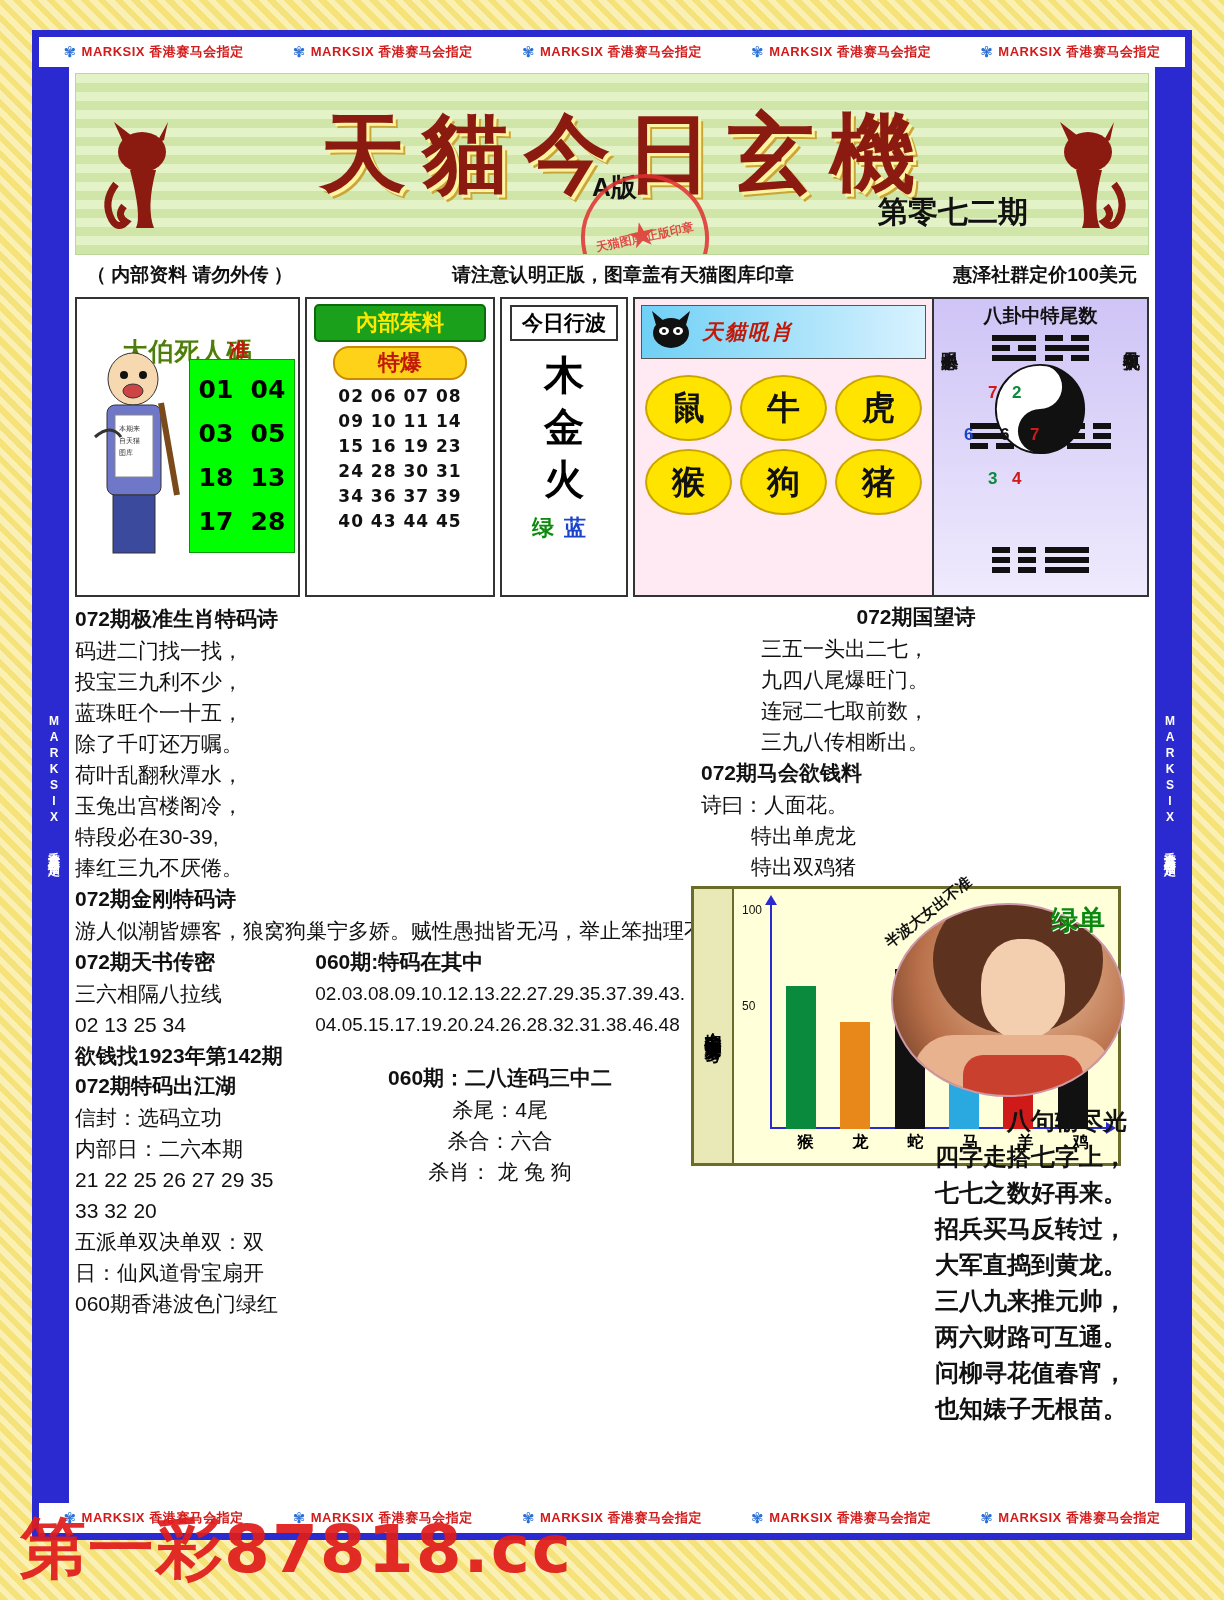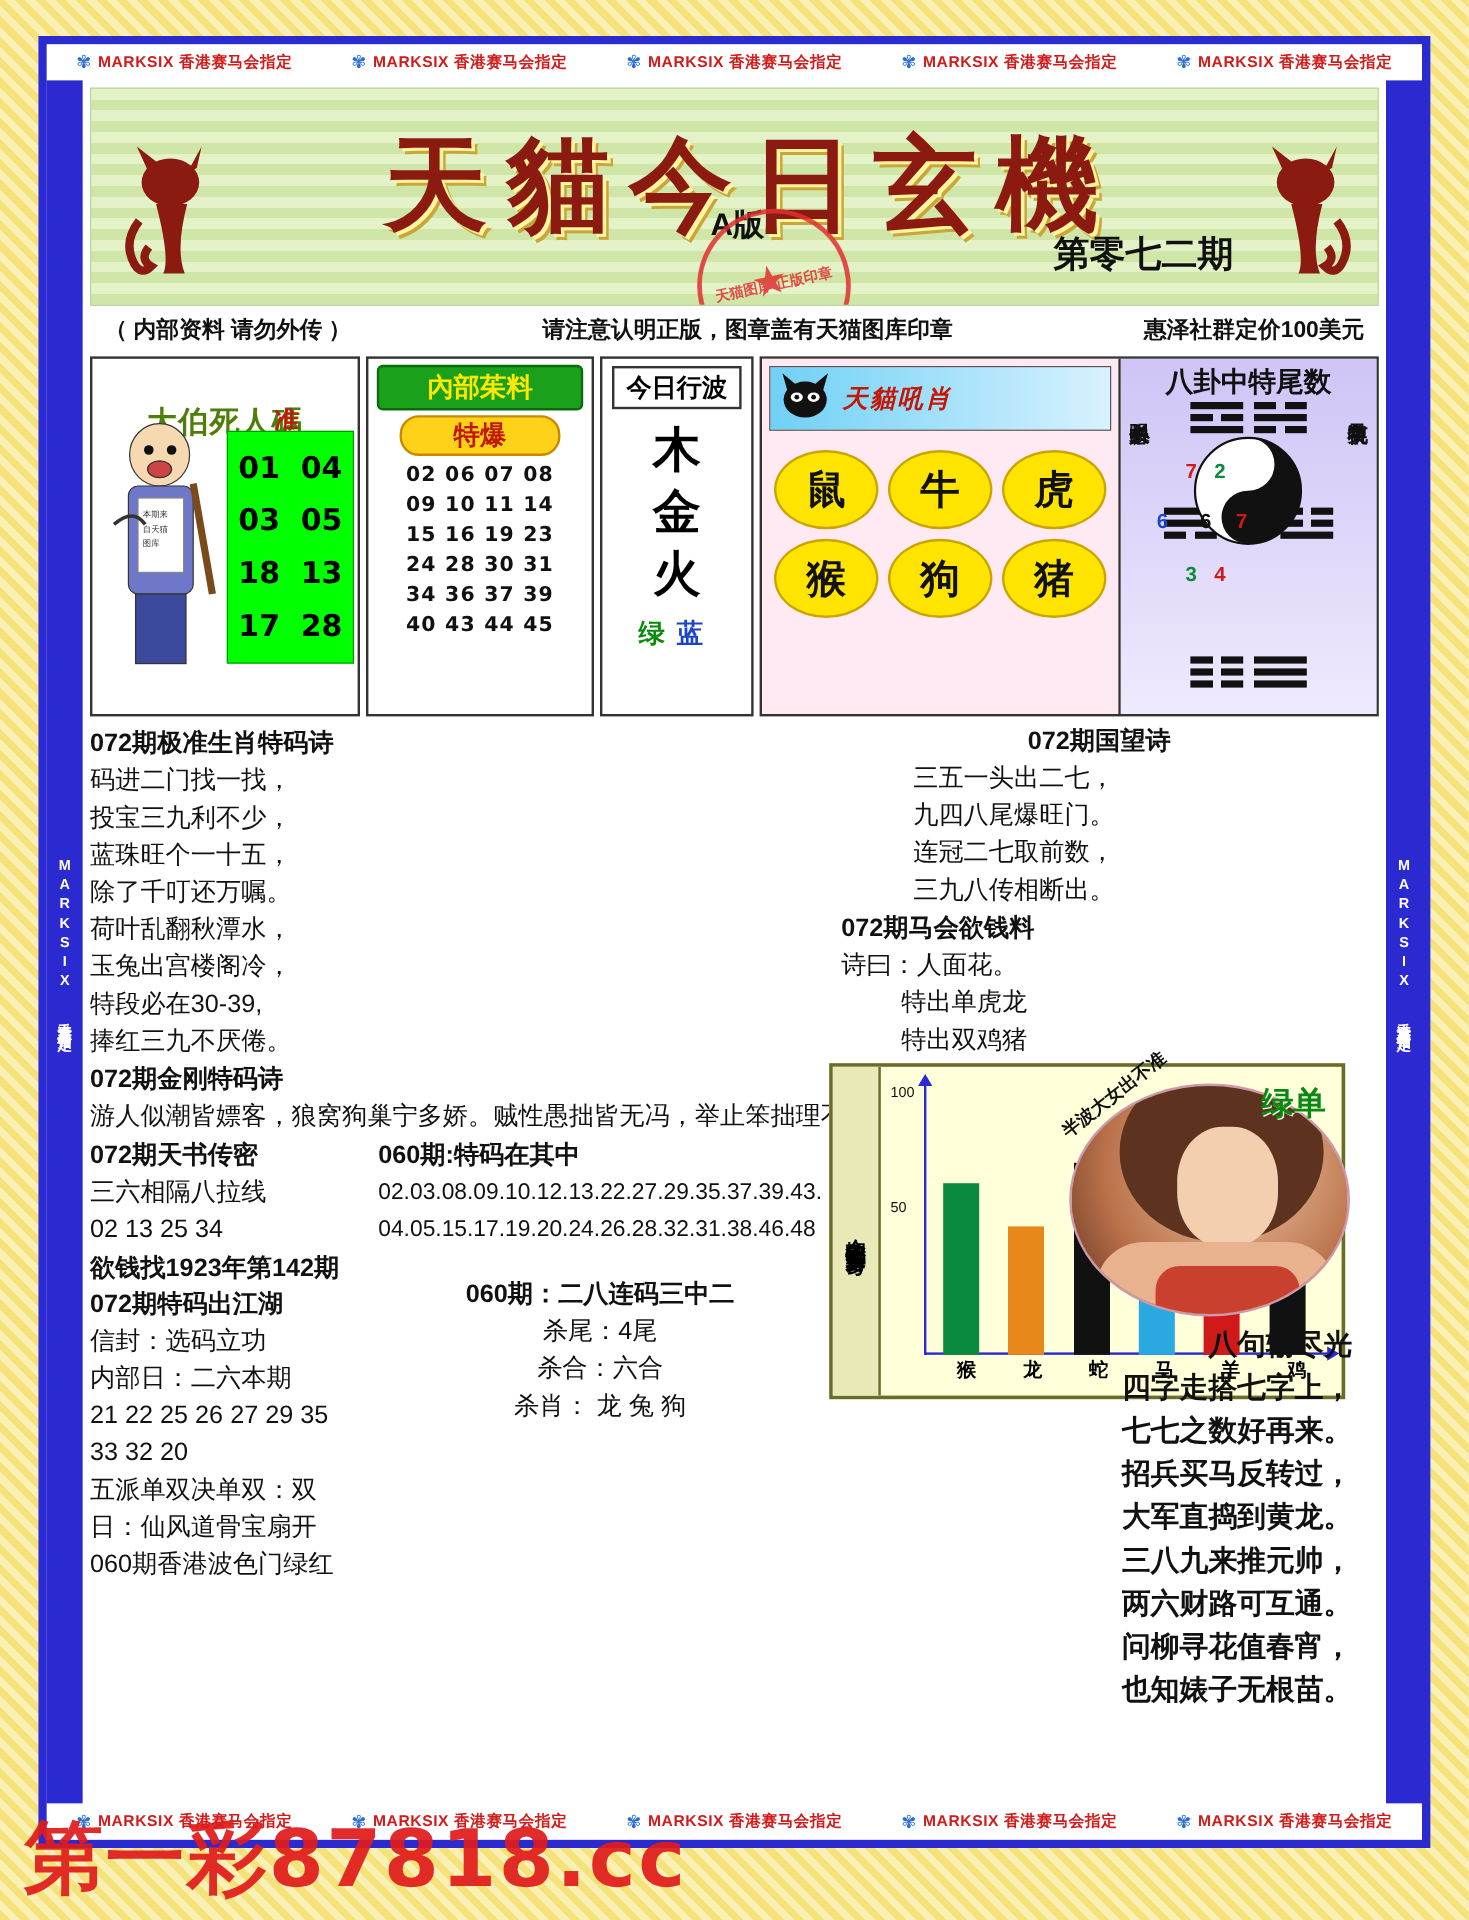--- a/index.html
+++ b/index.html
@@ -121,21 +121,21 @@
   }
   .hou-cat{width:46px;height:46px;}
   .hou-banner-text{color:#c21807;font-size:21px;font-weight:bold;font-family:"DejaVu Serif",serif;letter-spacing:2px;font-style:italic;}
   .zodiac-grid{display:grid;grid-template-columns:repeat(3,1fr);gap:8px;padding:10px 10px 0;}
   .zod{
     height:62px;background:#ffe400;border:2px solid #caa400;border-radius:50%/50%;
     display:flex;align-items:center;justify-content:center;font-size:33px;font-weight:bold;color:#111;
     font-family:"DejaVu Serif",serif;
   }
   .hou-right{flex:1;background:linear-gradient(180deg,#cfc4f6,#efeafd);position:relative;}
-  .bagua-title{text-align:center;font-size:23px;font-weight:bold;color:#111;padding-top:4px;}
+  .bagua-title{text-align:center;font-size:19px;font-weight:bold;color:#111;padding-top:4px;}
   .taiji{position:absolute;left:50%;top:110px;transform:translate(-50%,-50%);width:92px;height:92px;}
   .bnum{position:absolute;font-size:17px;font-weight:bold;}
   .vert-l{position:absolute;left:4px;top:40px;writing-mode:vertical-rl;text-orientation:upright;font-size:17px;font-weight:bold;color:#111;}
   .vert-r{position:absolute;right:4px;top:40px;writing-mode:vertical-rl;text-orientation:upright;font-size:17px;font-weight:bold;color:#111;}
   .trig{position:absolute;width:44px;}
   .trig i{display:block;height:6px;background:#111;margin:4px 0;}
   .trig i.broken{background:
       linear-gradient(90deg,#111 0 42%,transparent 42% 58%,#111 58% 100%);}
   
   #main{margin:6px;display:flex;gap:6px;}

